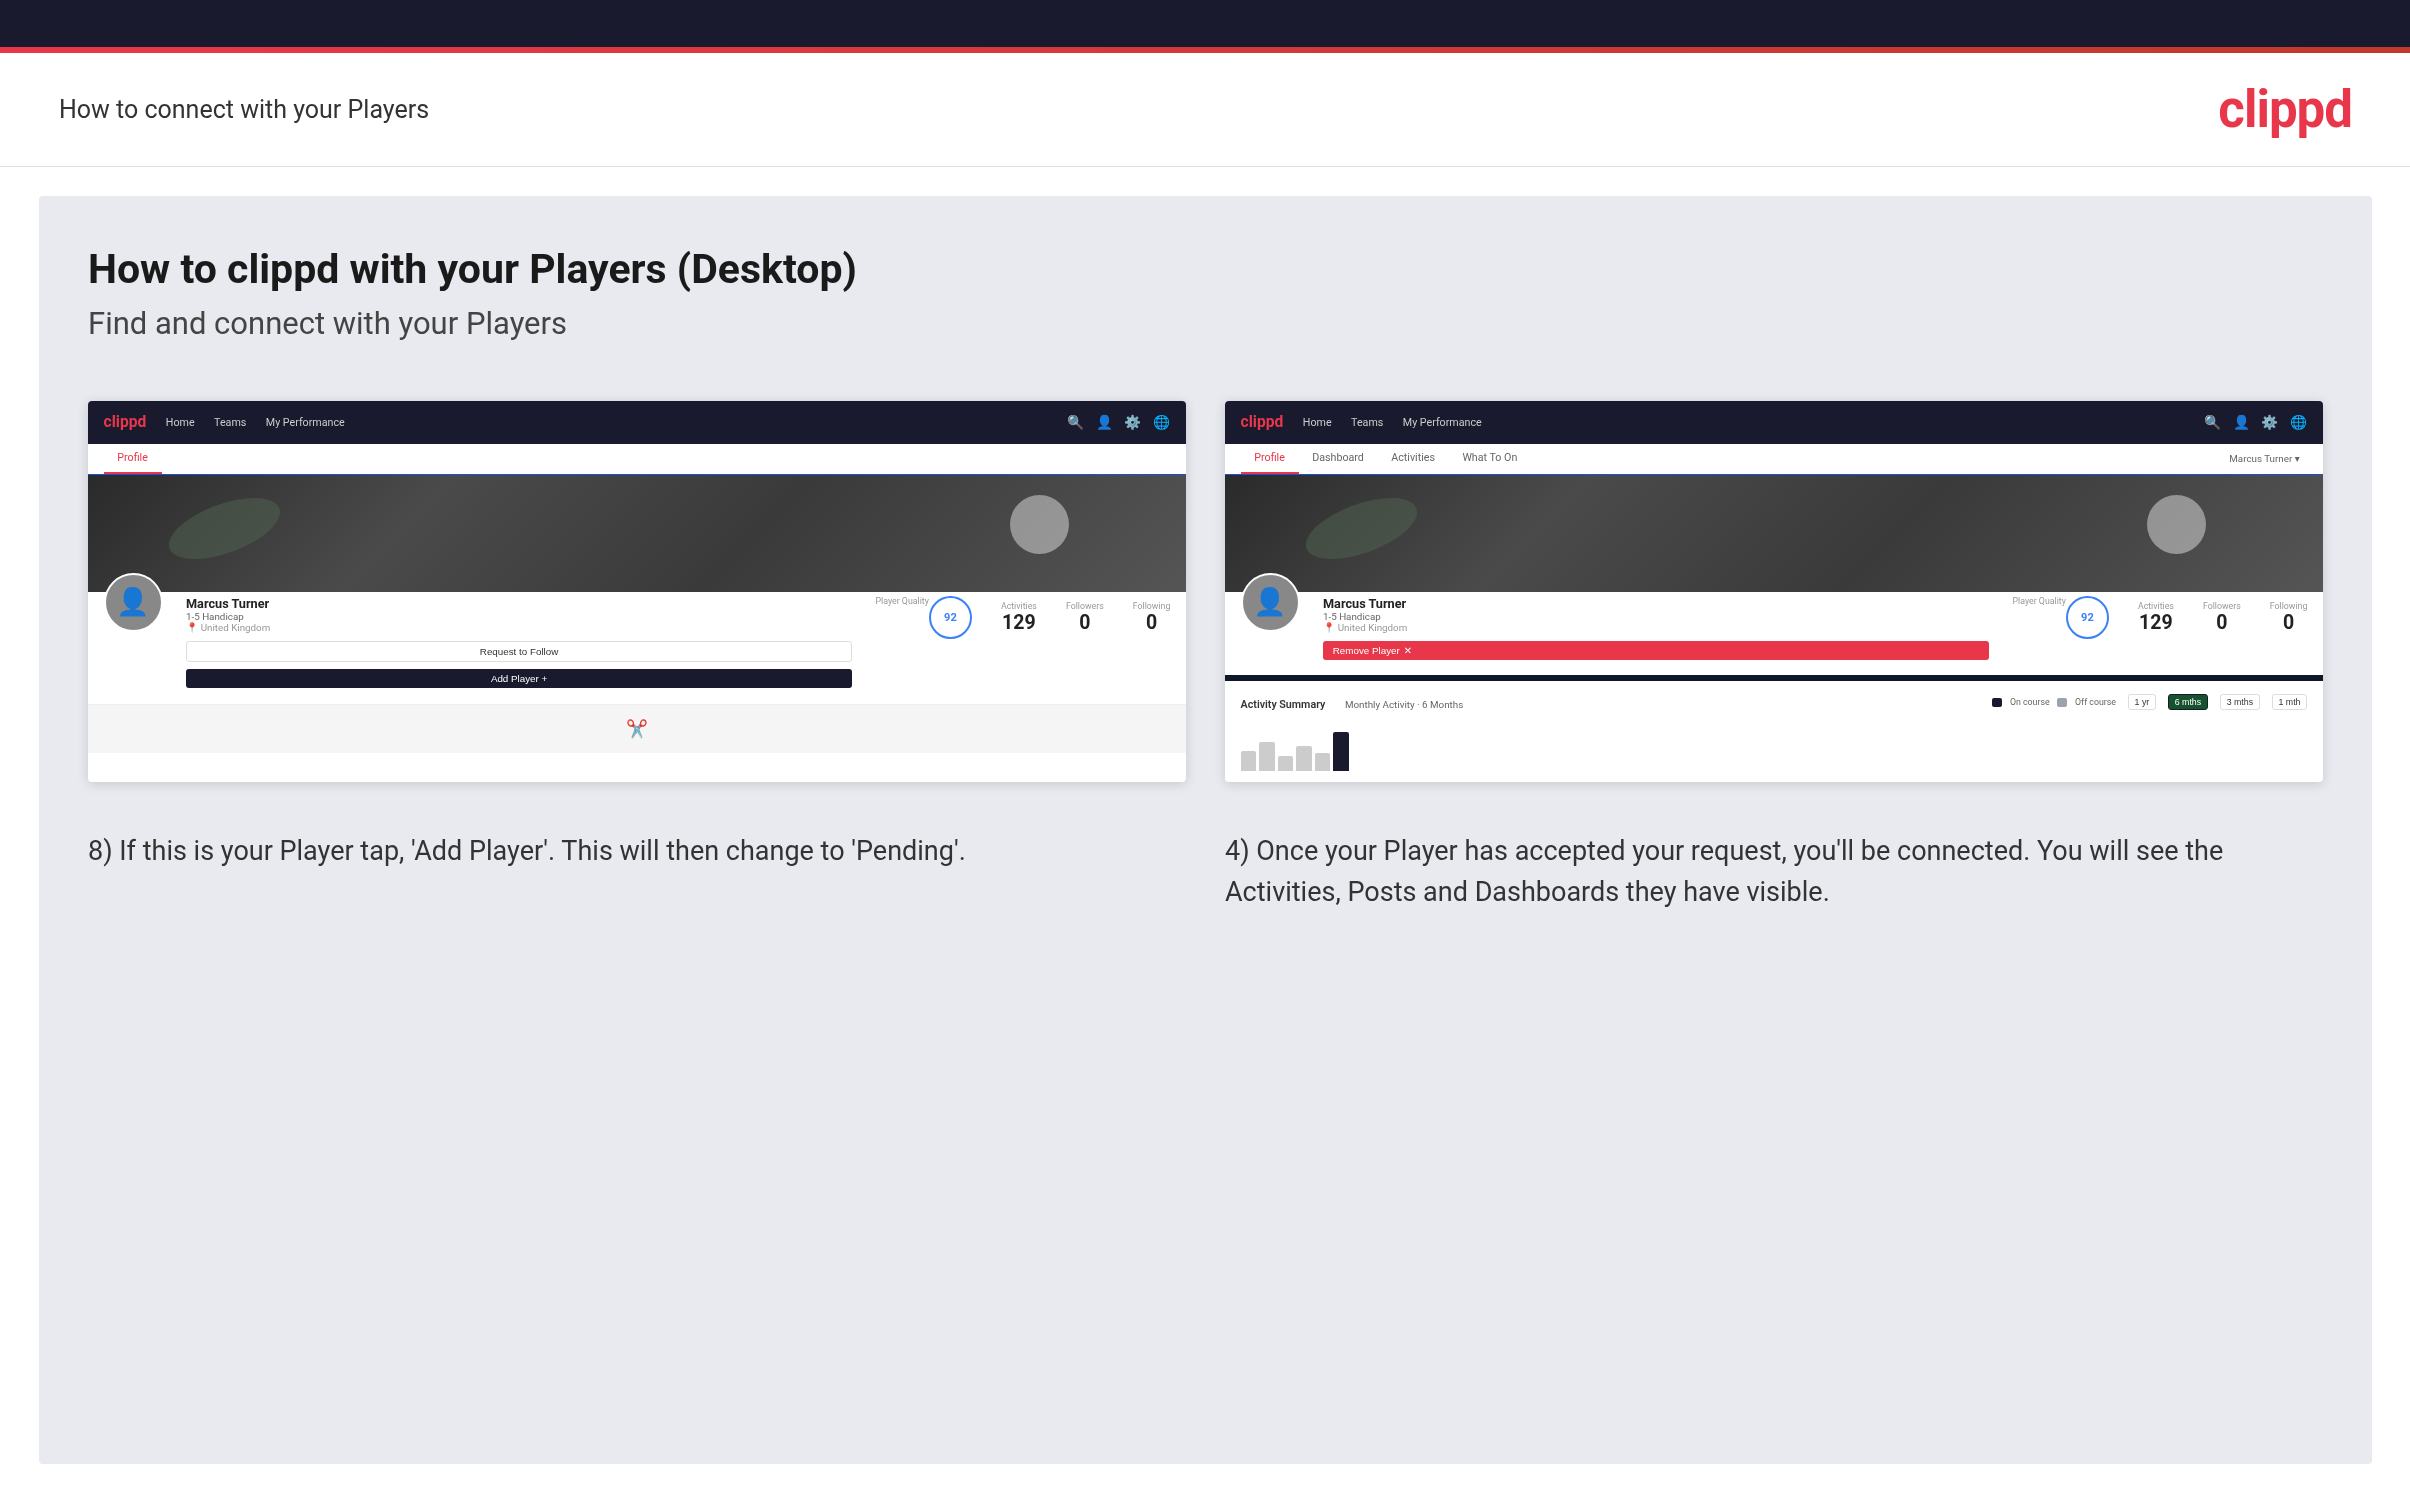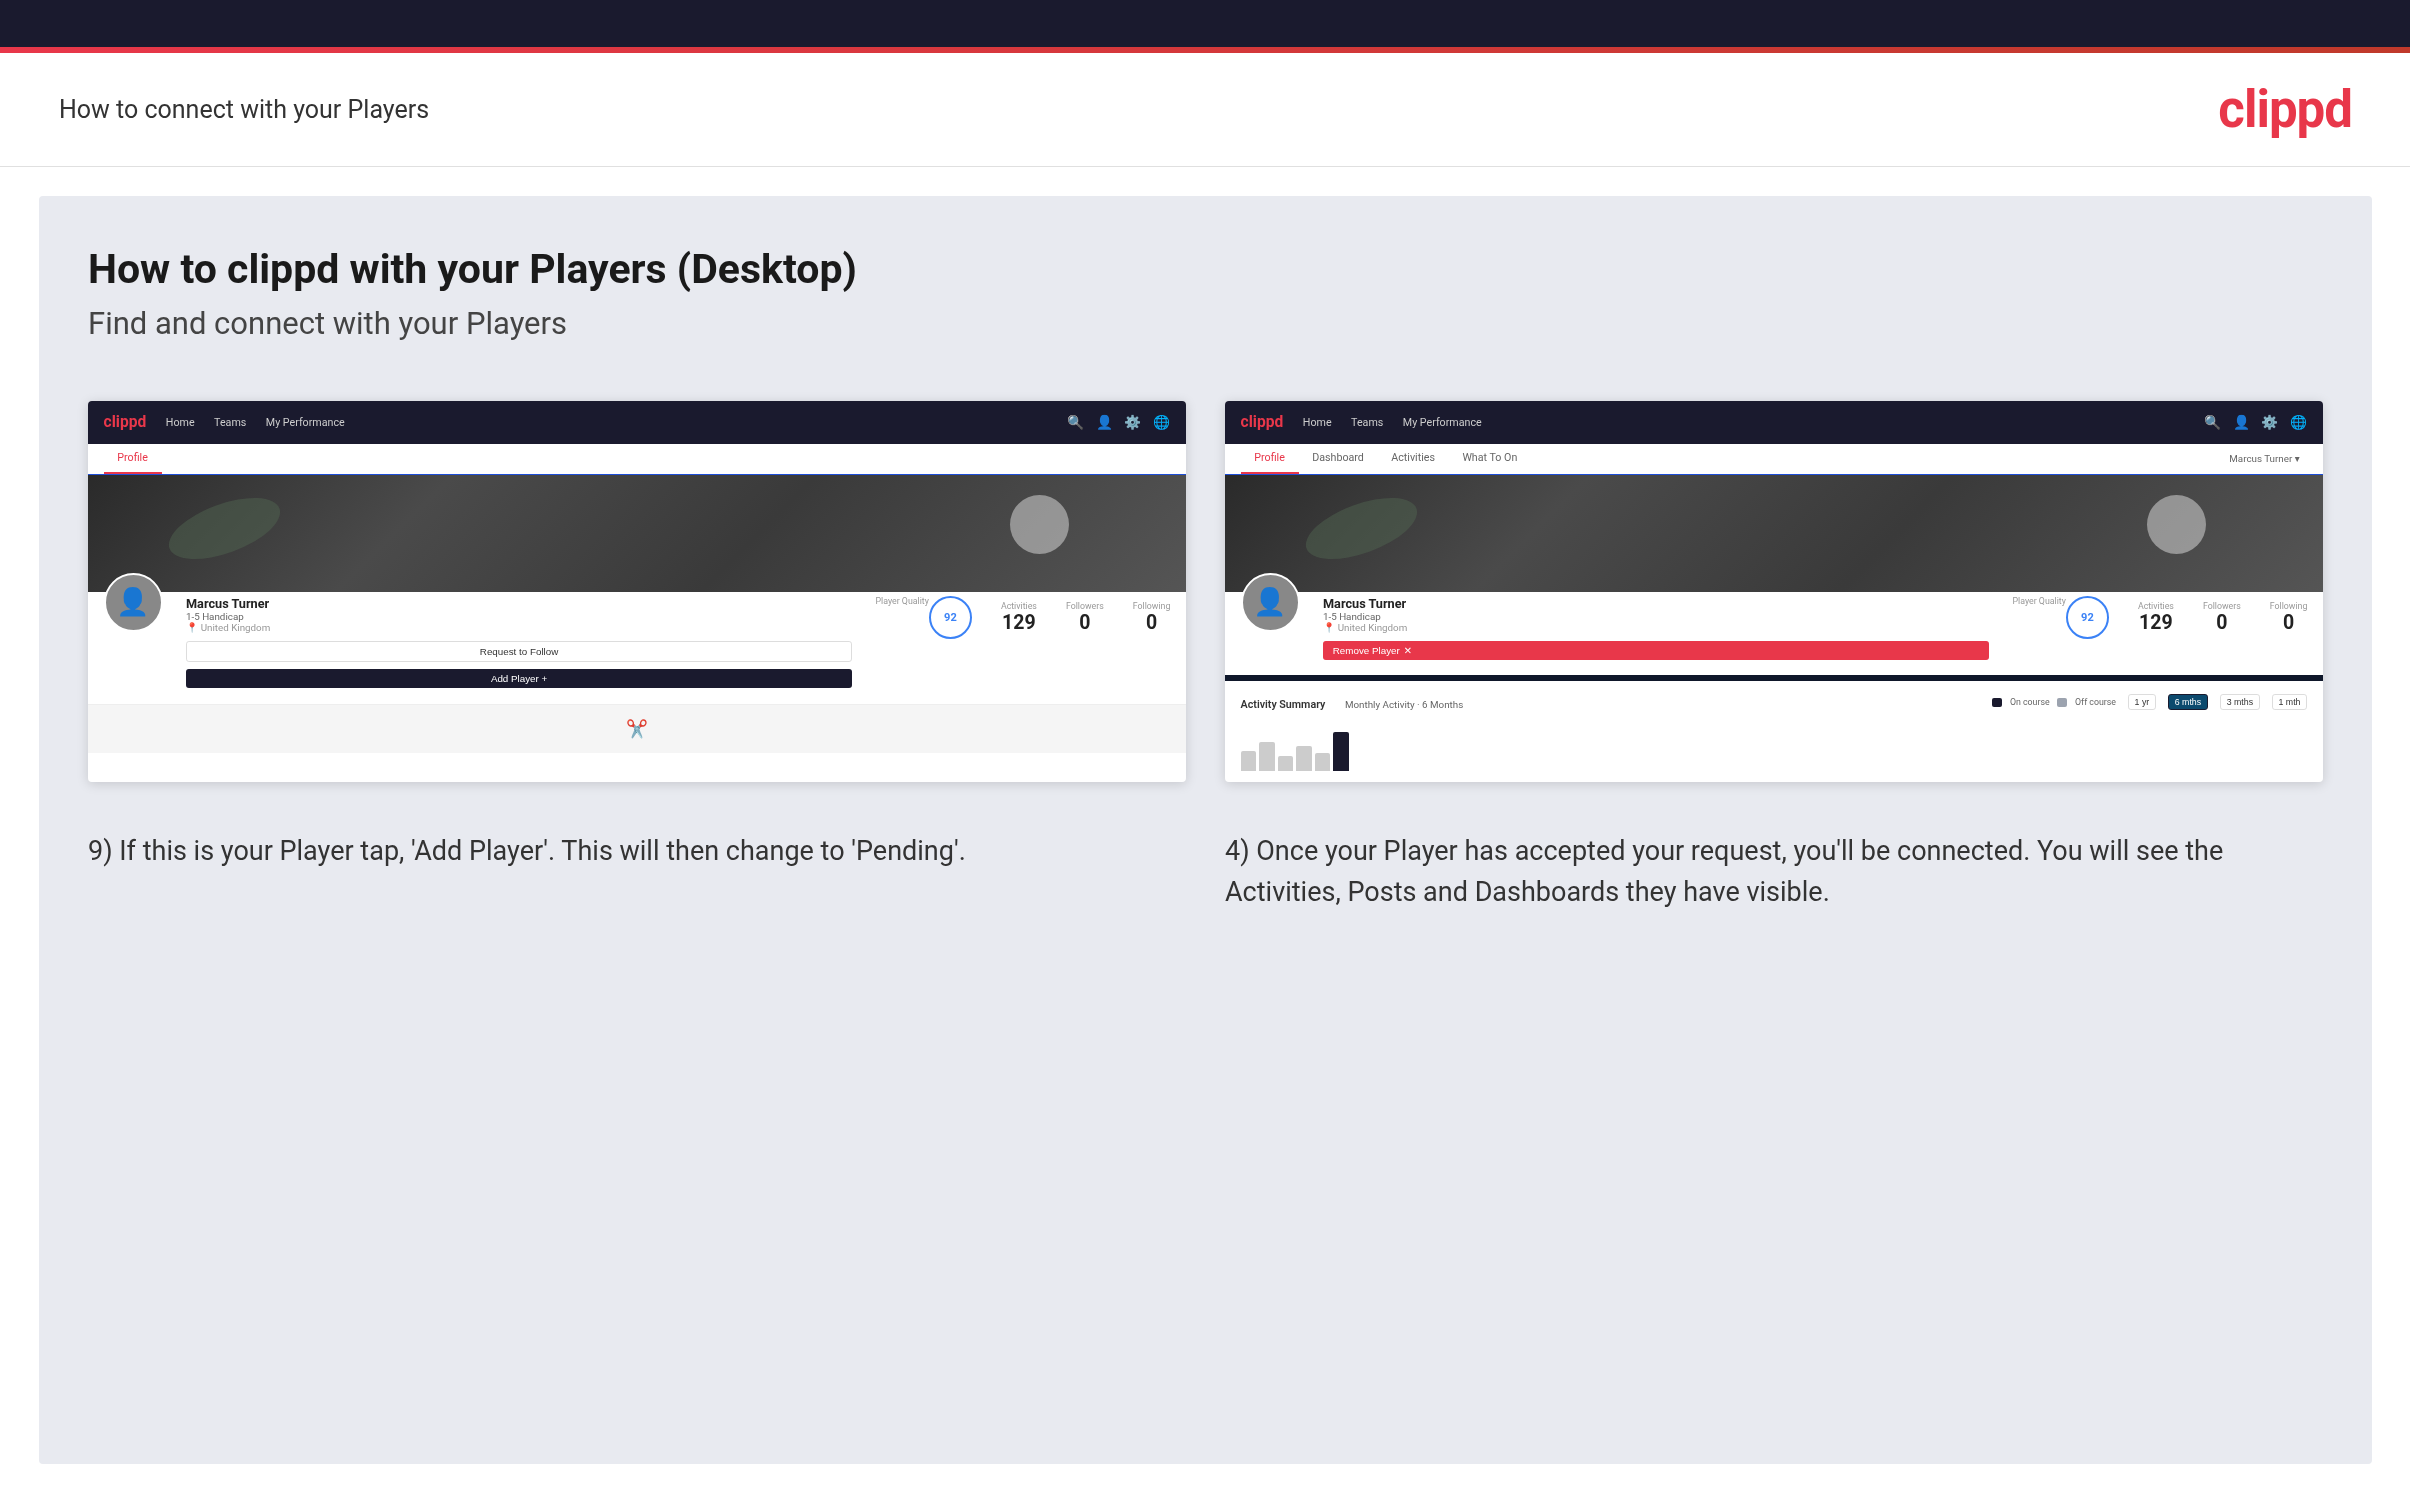--- a/index.html
+++ b/index.html
@@ -310,21 +310,21 @@
     .filter-btn {
       font-size: 8.8px;
       padding: 2px 5.9px;
       border: 1px solid #ddd;
       border-radius: 2.9px;
       background: #fff;
       cursor: pointer;
       color: #333;
     }
     .filter-btn.active {
-      background: #0c4a6e;
+      background: #14532d;
       color: #fff;
       border-color: #1a1a2e;
     }
 
     
     .chart-area {
       height: 49px;
       display: flex;
       align-items: flex-end;
       gap: 2.9px;
@@ -555,21 +555,21 @@
           <div class="chart-bar" style="height: 17.6px; background: #ccc;"></div>
           <div class="chart-bar" style="height: 39px; background: #1a1a2e;"></div>
         </div>
       </div>
     </div>
 
   </div>
 
   <div class="descriptions-row">
     <div class="description-text">
-      <span>9) If this is your Player tap, 'Add Player'.
+      <span>8) If this is your Player tap, 'Add Player'.
 This will then change to 'Pending'.</span>
     </div>
     <div class="description-text">
       <span>4) Once your Player has accepted
 your request, you'll be connected.
 You will see the Activities, Posts and
 Dashboards they have visible.</span>
     </div>
   </div>
 

